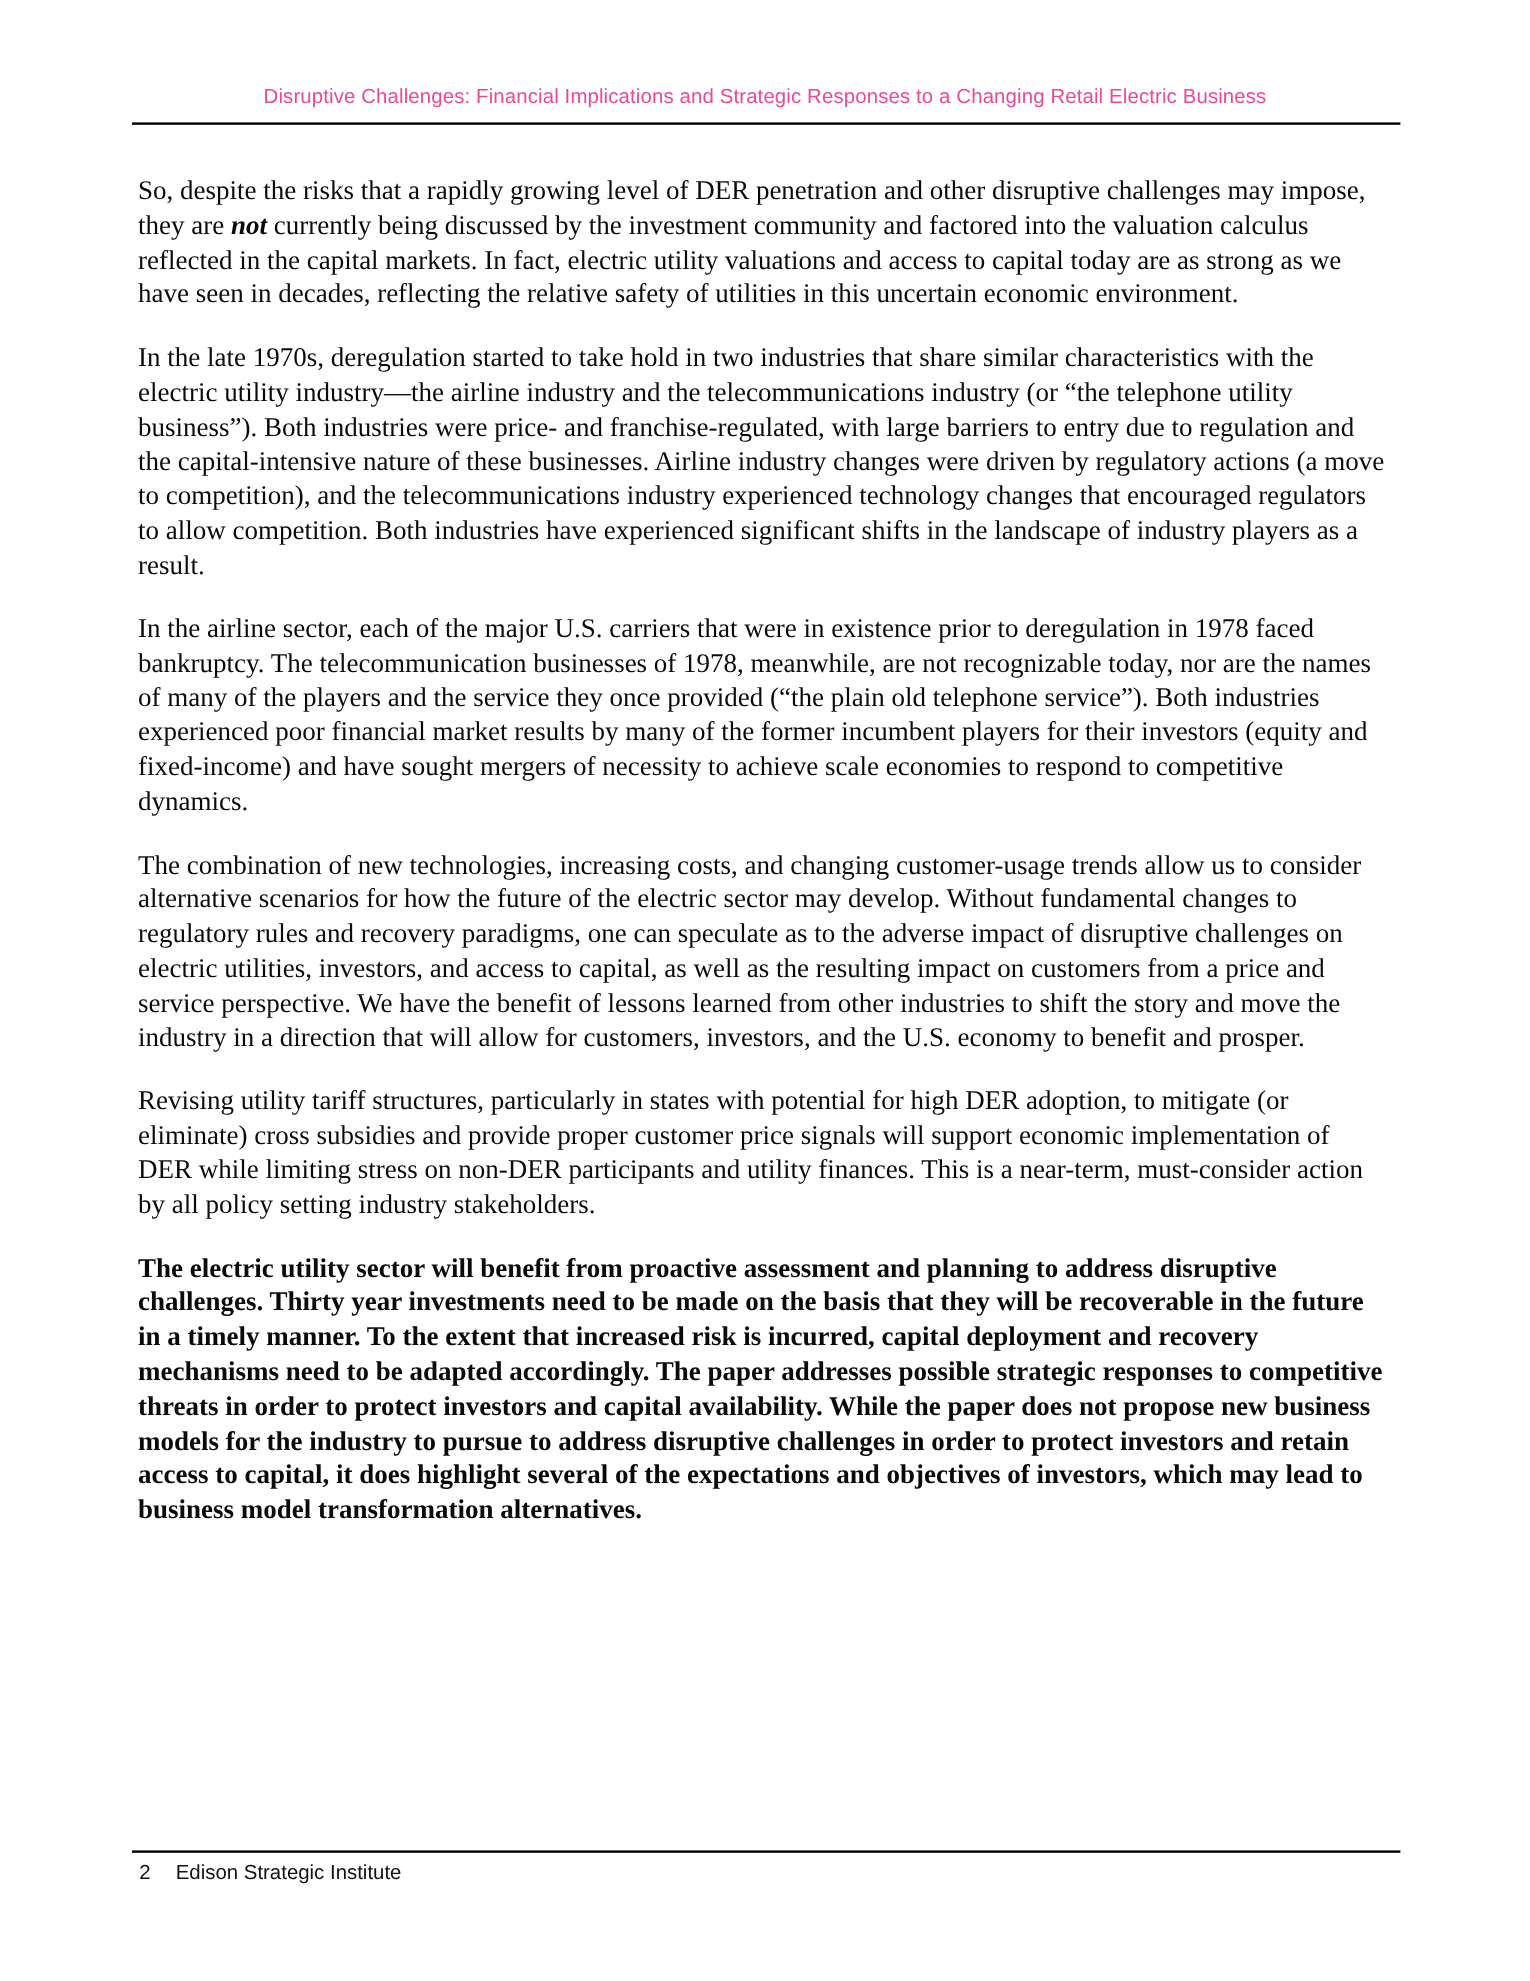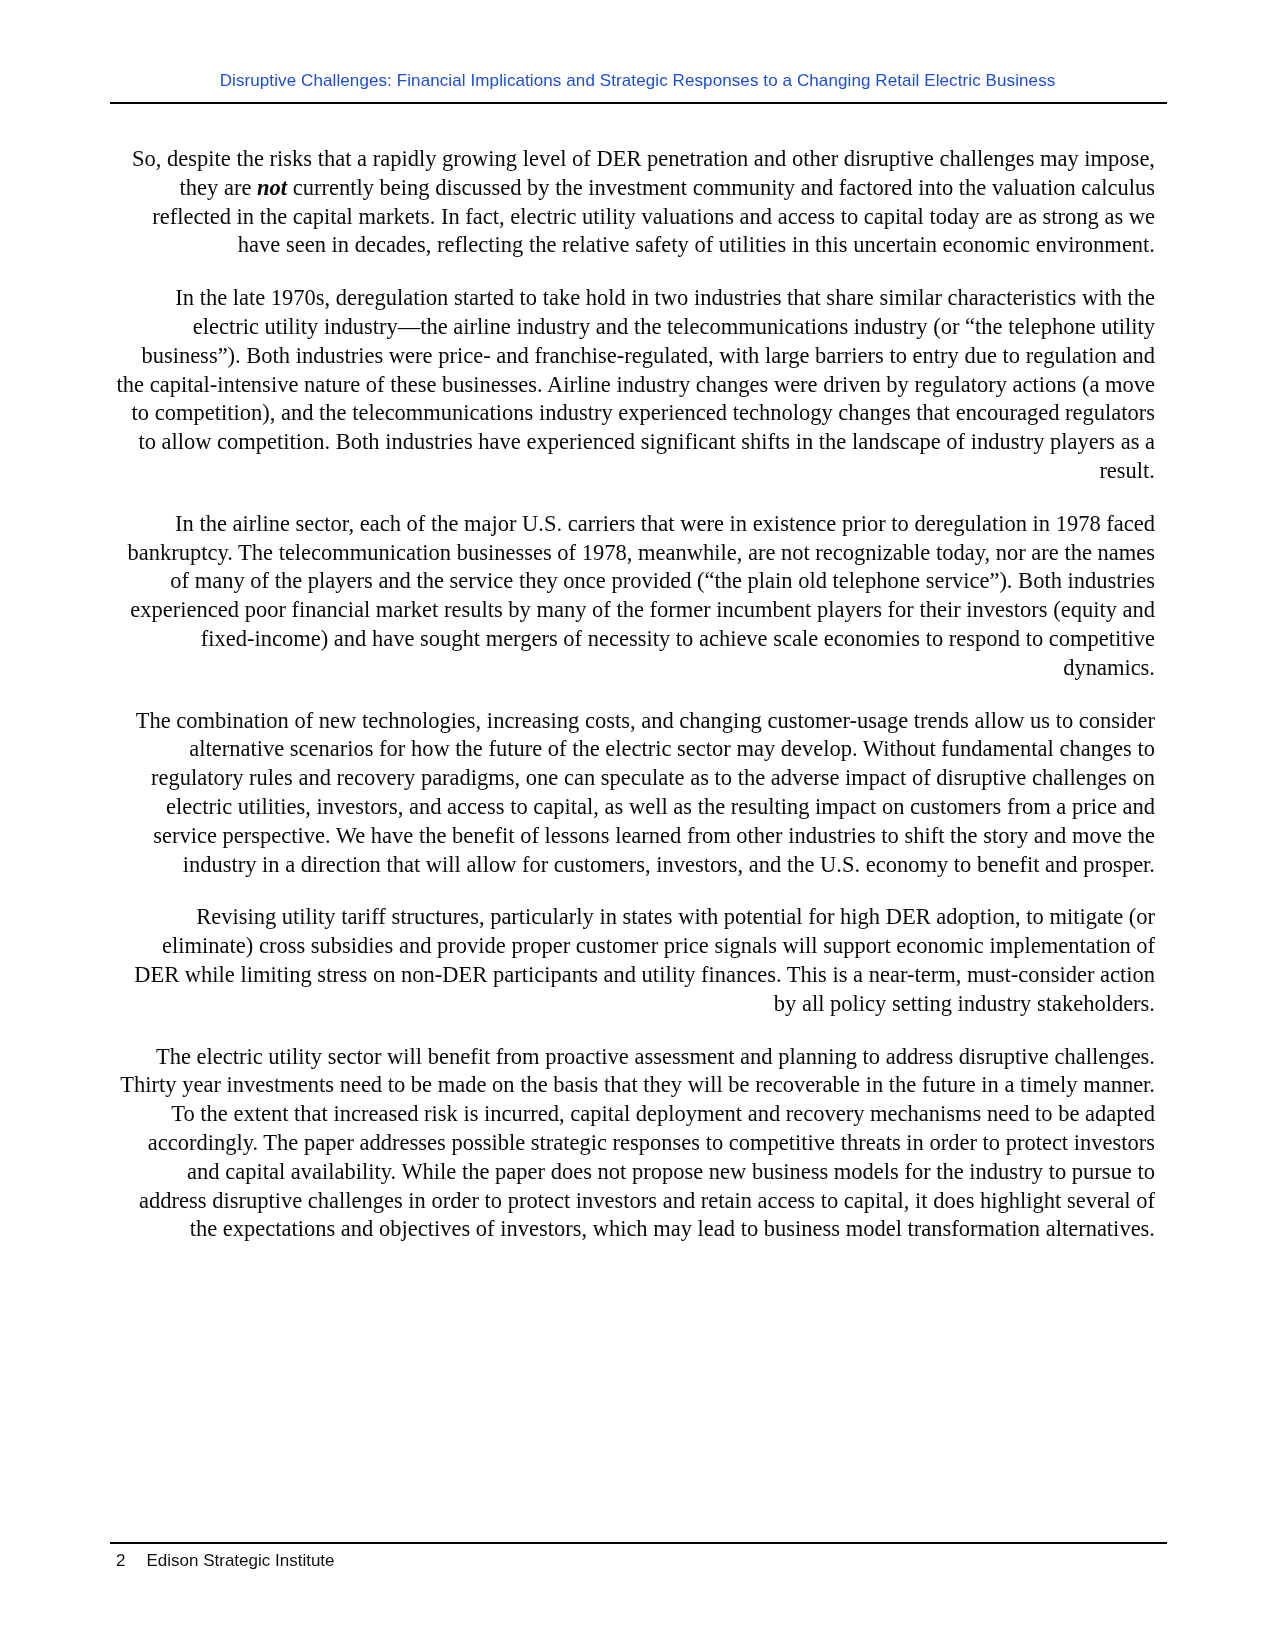--- a/index.html
+++ b/index.html
@@ -17,21 +17,21 @@
     overflow: hidden;
   }
   .header-title {
     position: absolute;
     top: 71px;
     left: 0;
     width: 100%;
     text-align: center;
     font-family: "Liberation Sans", sans-serif;
     font-size: 17px;
-    color: #1d4ed8;
+    color: #ec4899;
     letter-spacing: 0.1px;
   }
   .header-rule {
     position: absolute;
     top: 102px;
     left: 110px;
     width: 1057px;
     height: 2px;
     background: #000000;
   }
@@ -40,24 +40,24 @@
     top: 145px;
     left: 115px;
     width: 1040px;
     font-size: 22.5px;
     line-height: 28.8px;
     color: #0a0a0a;
     text-align: left;
   }
   .content p {
     margin: 0 0 24px 0;
-    text-align: right;
   }
   .content p:last-child {
     margin-bottom: 16px;
+    font-weight: bold;
   }
   .run-bold-italic {
     font-weight: bold;
     font-style: italic;
   }
   .footer-rule {
     position: absolute;
     top: 1542px;
     left: 110px;
     width: 1057px;

